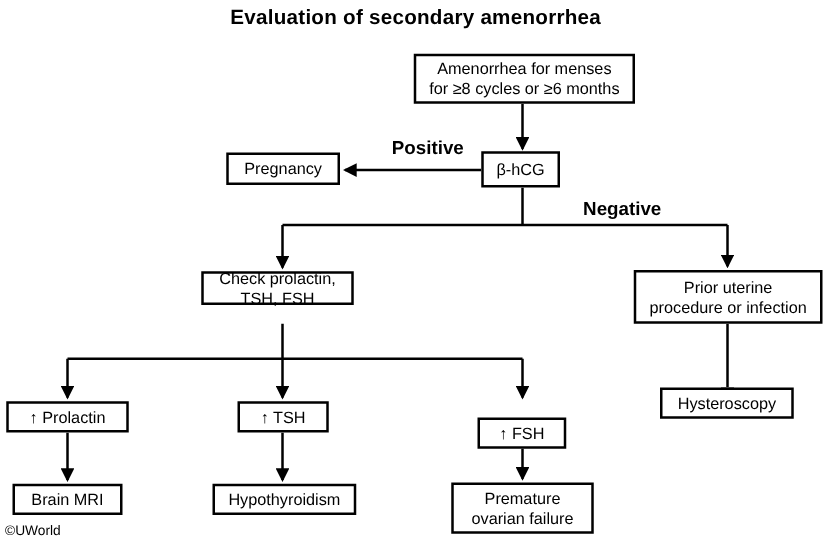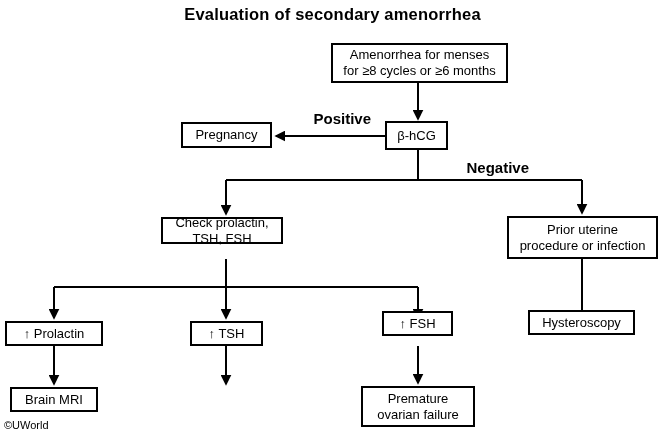--- a/index.html
+++ b/index.html
@@ -69,21 +69,21 @@
     font-size: 11px;
   }
   
   .b-amen  { left: 331px; top: 43px;  width: 177px; height: 40px; text-align: right; }
   .b-preg  { left: 181px; top: 122px; width: 91px;  height: 26px; }
   .b-bhcg  { left: 385px; top: 121px; width: 63px;  height: 29px; }
   .b-check { left: 149px; top: 217px; width: 122px; height: 27px; margin-left: 12px; }
   .b-prior { left: 507px; top: 216px; width: 151px; height: 43px; }
   .b-prol  { left: 5px;   top: 321px; width: 98px;  height: 25px; }
   .b-tsh   { left: 190px; top: 321px; width: 73px;  height: 25px; }
-  .b-fsh   { left: 382px; top: 311px; width: 71px;  height: 25px; }
+  .b-fsh   { left: 382px; top: 334px; width: 71px;  height: 25px; }
   .b-hyst  { left: 528px; top: 310px; width: 107px; height: 25px; }
   .b-mri   { left: 10px;  top: 387px; width: 88px;  height: 25px; align-items: center; }
   .b-hypo  { left: 170px; top: 387px; width: 115px; height: 25px; }
   .b-pof   { left: 361px; top: 386px; width: 114px; height: 41px; }
 </style>
 </head>
 <body>
 
 <div class="canvas">
 
@@ -151,20 +151,23 @@
   </div>
 
   <div class="box b-hyst">
     <span>Hysteroscopy</span>
   </div>
 
   <div class="box b-mri">
     <span>Brain MRI</span>
   </div>
 
+  <div class="box b-hypo">
+    <span>Hypothyroidism</span>
+  </div>
 
   <div class="box b-pof">
     <span>Premature</span>
     <span>ovarian failure</span>
   </div>
 
   <div class="copyright">©UWorld</div>
 
 </div>
 

